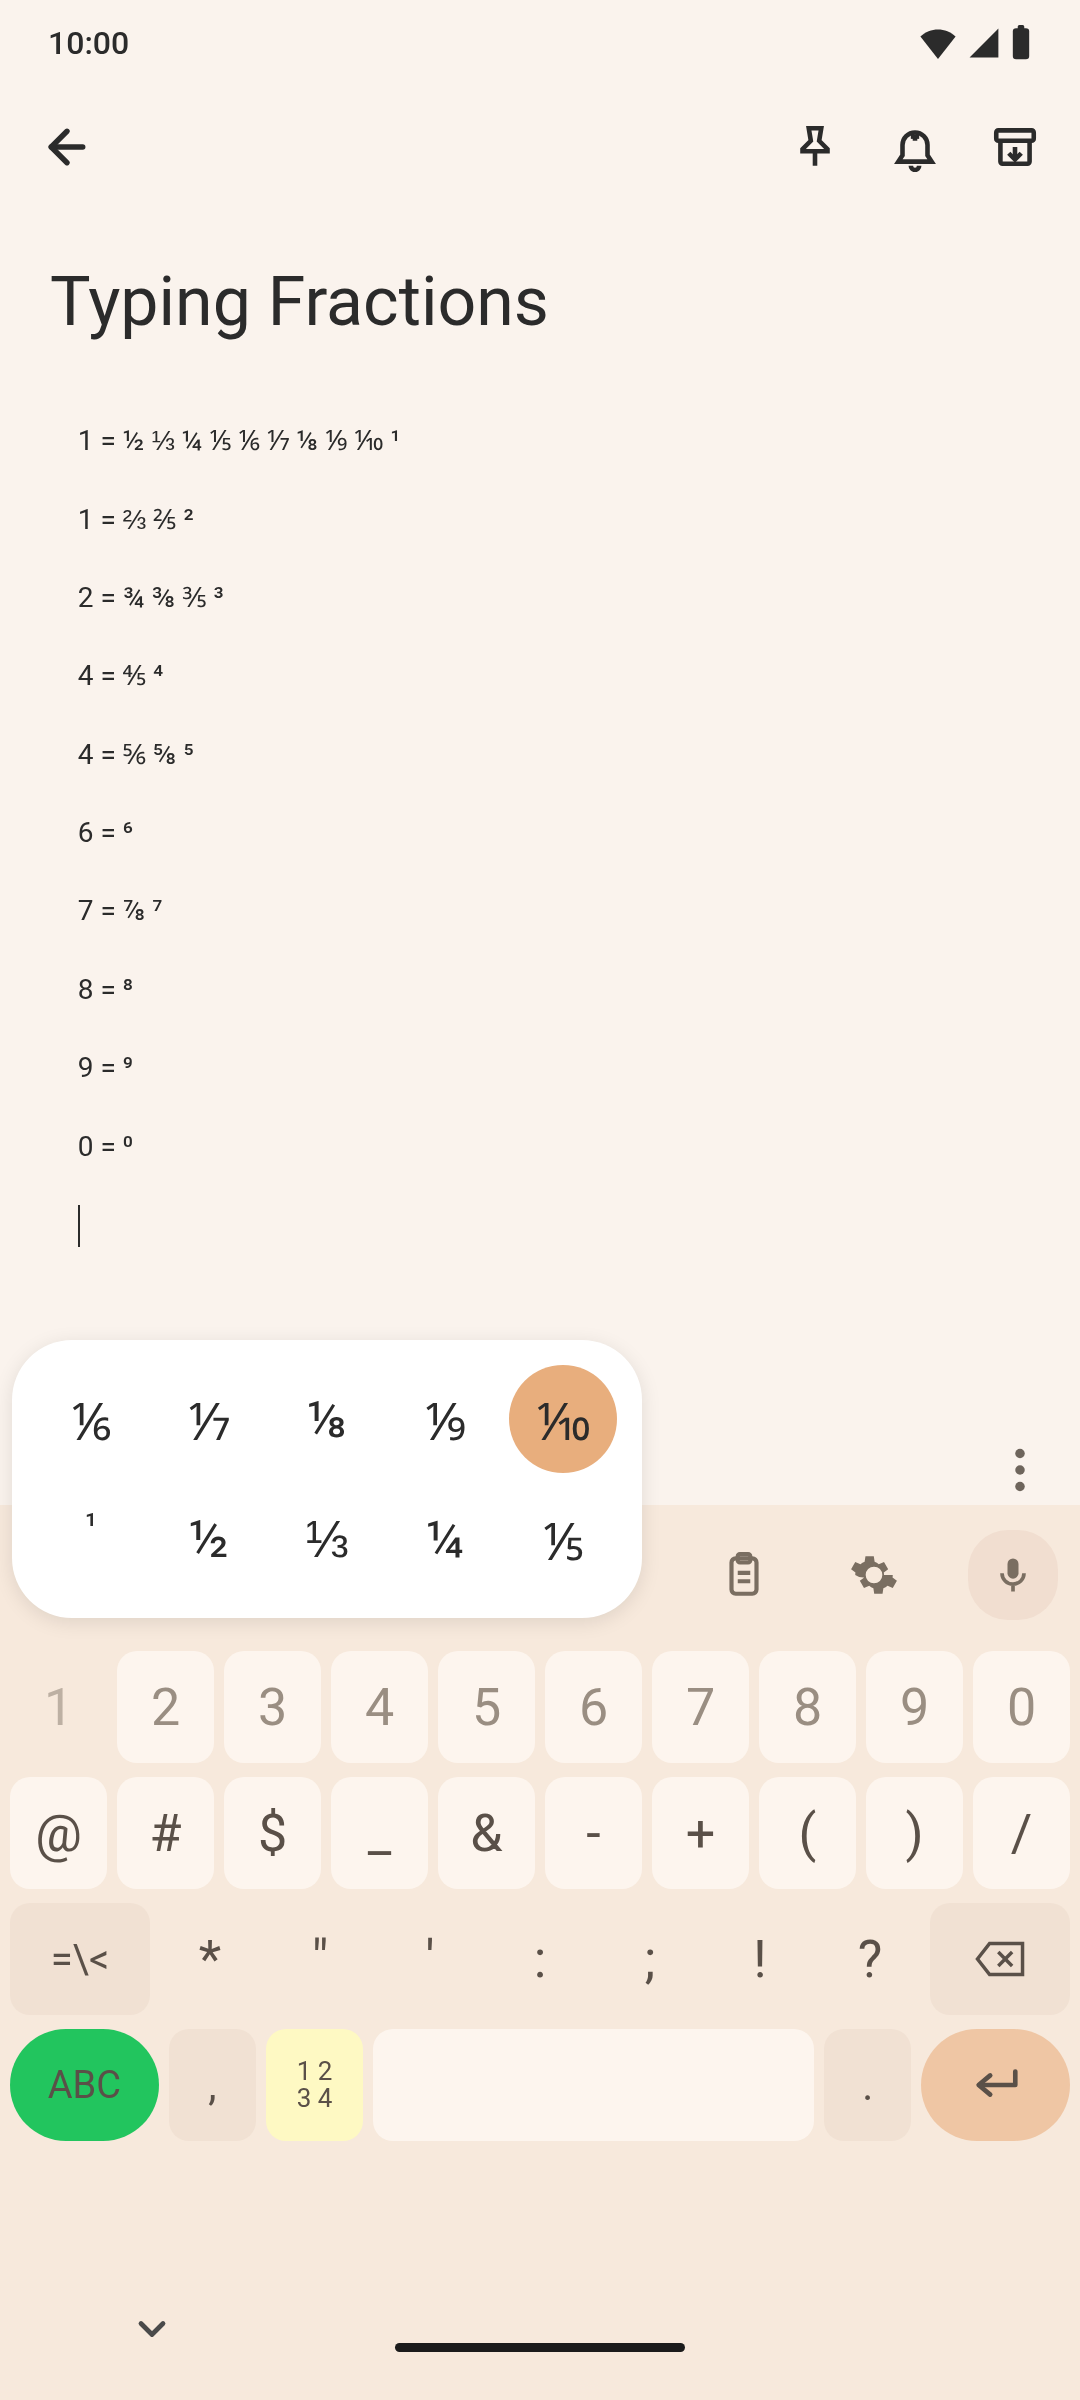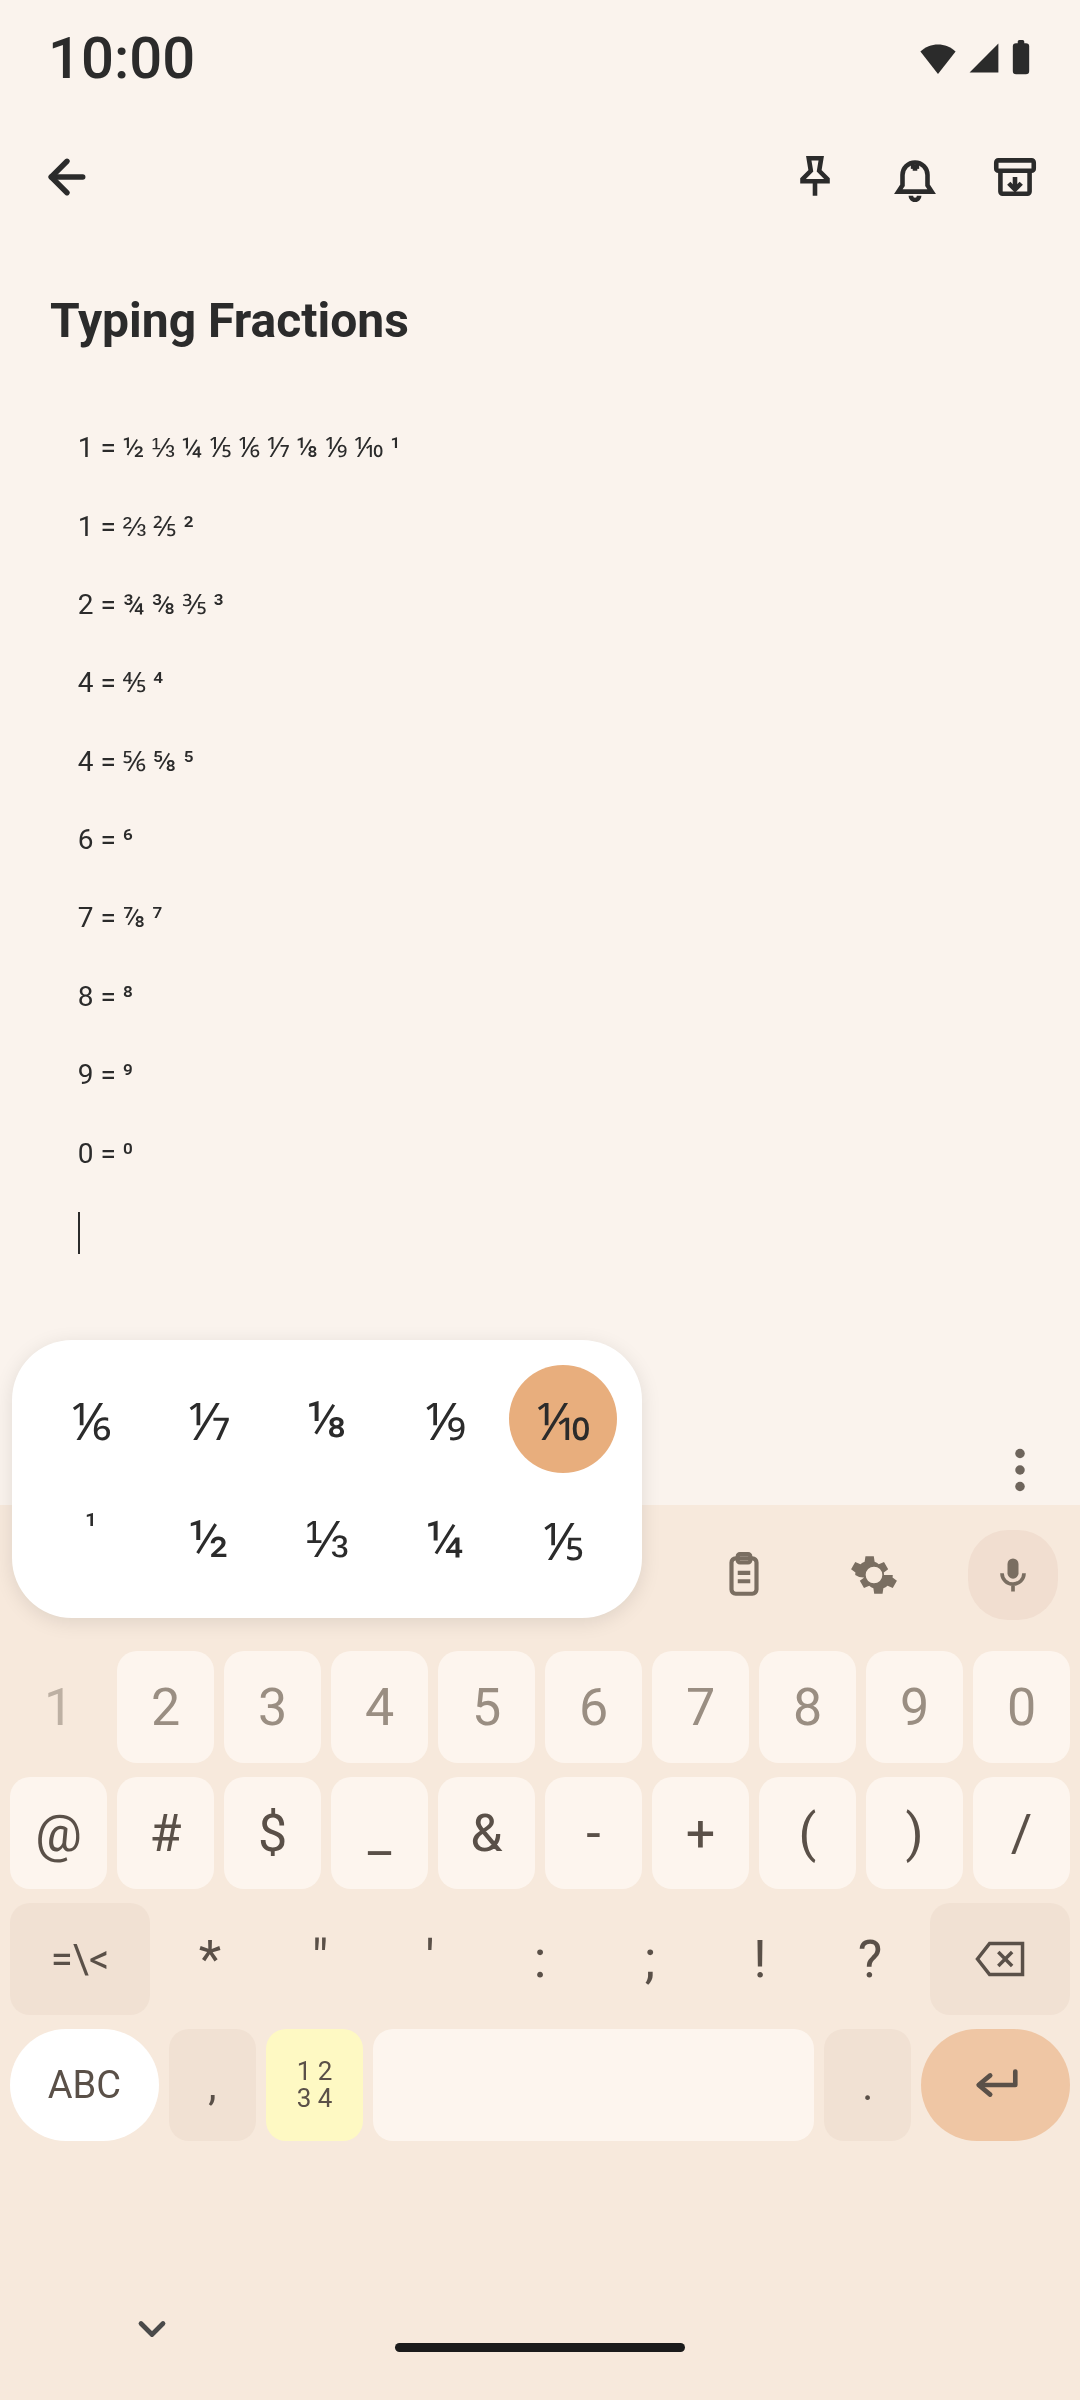--- a/index.html
+++ b/index.html
@@ -10,41 +10,41 @@
     position: relative;
     overflow: hidden;
   }
 
   
   .status-bar {
     display: flex;
     justify-content: space-between;
     align-items: center;
     padding: 24px 48px 20px 48px;
-    font-size: 58px;
+    font-size: 32px;
     font-weight: 500;
     color: #2b2b2b;
   }
   .status-icons { display: flex; gap: 8px; align-items: center; }
   .status-icons svg { display: block; }
 
   
   .app-bar {
     display: flex;
     align-items: center;
     padding: 0 40px;
     height: 130px;
   }
   .app-bar .back { margin-right: auto; }
   .app-bar .action { margin-left: 50px; }
   .app-bar svg { display: block; }
 
   
   .content { padding: 50px 50px 0 50px; }
-  .title { font-size: 48px; font-weight: 700; color: #2b2b2b; margin-bottom: 40px; }
+  .title { font-size: 68px; font-weight: 400; color: #2b2b2b; margin-bottom: 40px; }
   .body-text {
     font-size: 28px;
     line-height: 1.4;
     color: #2b2b2b;
     white-space: pre-wrap;
     font-family: Roboto, sans-serif;
   }
   .cursor {
     display: inline-block;
     width: 2px;
@@ -137,21 +137,21 @@
   }
   .key.ghost { background: transparent; color: #bdb0a3; }
   .key.dim { color: #9a8e82; }
 
   .row3 .key { height: 112px; }
   .key.sym { background: #f1e1d3; flex: 1.4; font-size: 40px; }
   .key.backspace { background: #f1e1d3; flex: 1.4; }
 
   .row4 { display: flex; gap: 10px; }
   .row4 .key { height: 112px; }
-  .key.abc { background: #ffffff; flex: 1.45; font-size: 38px; border-radius: 56px; }
+  .key.abc { background: #22c55e; flex: 1.45; font-size: 38px; border-radius: 56px; }
   .key.comma { background: #f1e1d3; flex: 0.85; font-size: 42px; }
   .key.numpad { background: #fef9c3; flex: 0.95; font-size: 26px; line-height: 1.05; text-align: center; }
   .key.space { background: #fdf5ee; flex: 4.3; }
   .key.period { background: #f1e1d3; flex: 0.85; font-size: 42px; }
   .key.enter { background: #efc6a4; flex: 1.45; border-radius: 56px; }
 
   .row3 .key.mid { background: transparent; }
 
   
   .navbar {

